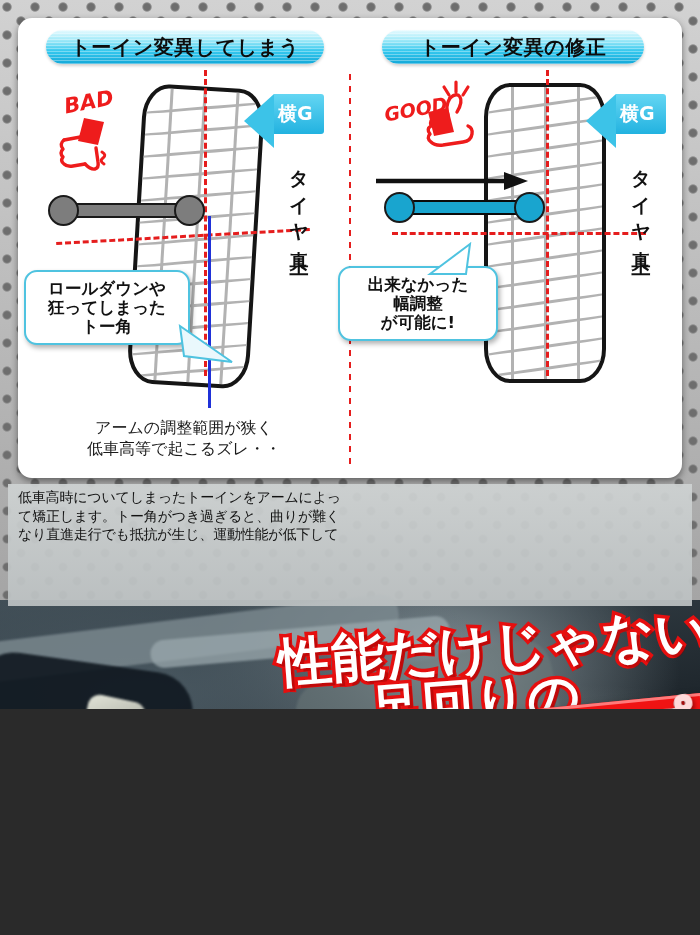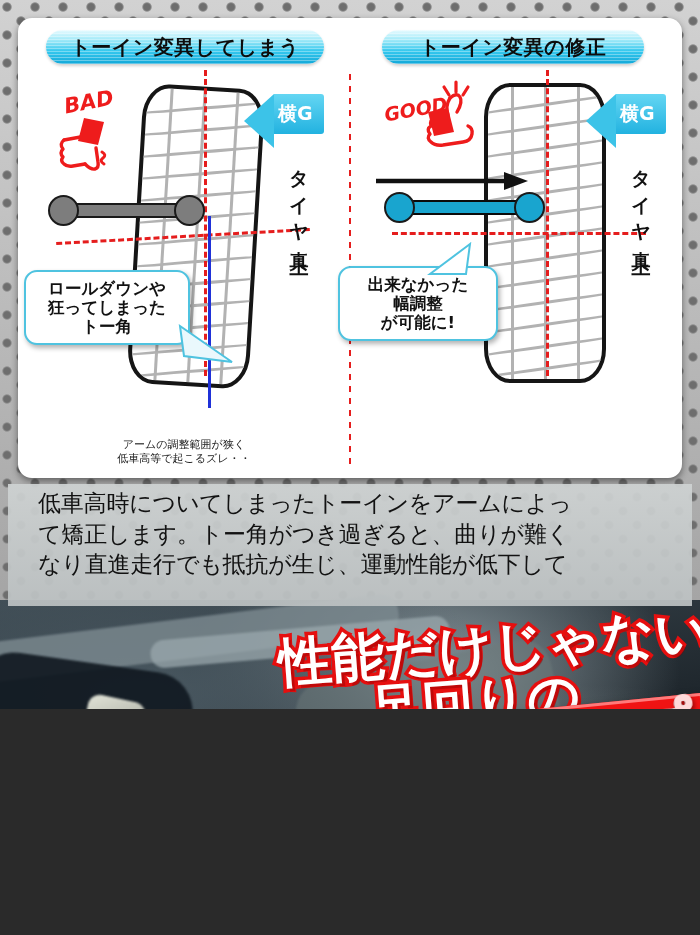--- a/index.html
+++ b/index.html
@@ -103,22 +103,22 @@
 
   
   .callout{
     position:absolute; background:#fff; border:2px solid #4fc3e0; border-radius:13px;
     padding:7px 9px; text-align:center; font-weight:bold; color:#111;
     font-size:16.5px; line-height:1.16; box-shadow:2px 3px 5px rgba(0,0,0,.3);
   }
 
   
   .cap{
-    position:absolute; width:332px; text-align:center; font-size:11px;
-    font-weight:500; color:#1a1a1a; line-height:1.3;margin-top:20px;
+    position:absolute; width:332px; text-align:center; font-size:16px;
+    font-weight:500; color:#1a1a1a; line-height:1.3;
   }
 
   
   .photo{
     position:absolute; left:0; top:600px; width:700px; height:335px;
     background:
       radial-gradient(ellipse at 20% 30%, #4b5a63 0%, rgba(0,0,0,0) 48%),
       radial-gradient(ellipse at 62% 22%, #8d9ba1 0%, rgba(0,0,0,0) 40%),
       radial-gradient(ellipse at 80% 62%, #5d6a6a 0%, rgba(0,0,0,0) 42%),
       radial-gradient(ellipse at 45% 85%, #12181c 0%, rgba(0,0,0,0) 55%),
@@ -127,23 +127,22 @@
   .photo .px{ position:absolute; }
   .blur{ filter:blur(1.2px); }
 
   
   .textpanel{
     position:absolute; left:8px; top:484px; width:684px; height:122px;
     background:linear-gradient(180deg,rgba(206,210,210,.93),rgba(188,193,194,.93));
     padding:4px 10px 0 10px;
   }
   .textpanel p{
-    font-size:23px; line-height:1.33; color:#121212; font-weight:500;
+    font-size:14px; line-height:1.33; color:#121212; font-weight:500;
     letter-spacing:-.2px;
-    margin-left:20px;
   }
 
   
   .headline{
     position:absolute; font-weight:bold; color:#ffffff; font-size:53px; line-height:1;
     -webkit-text-stroke:7px #e60f0f; paint-order:stroke fill;
     text-shadow:3px 3px 0 rgba(120,0,0,.35);
     transform:rotate(-4.4deg); white-space:nowrap;
   }
   .headline.l1{ left:278px; top:618px; }

